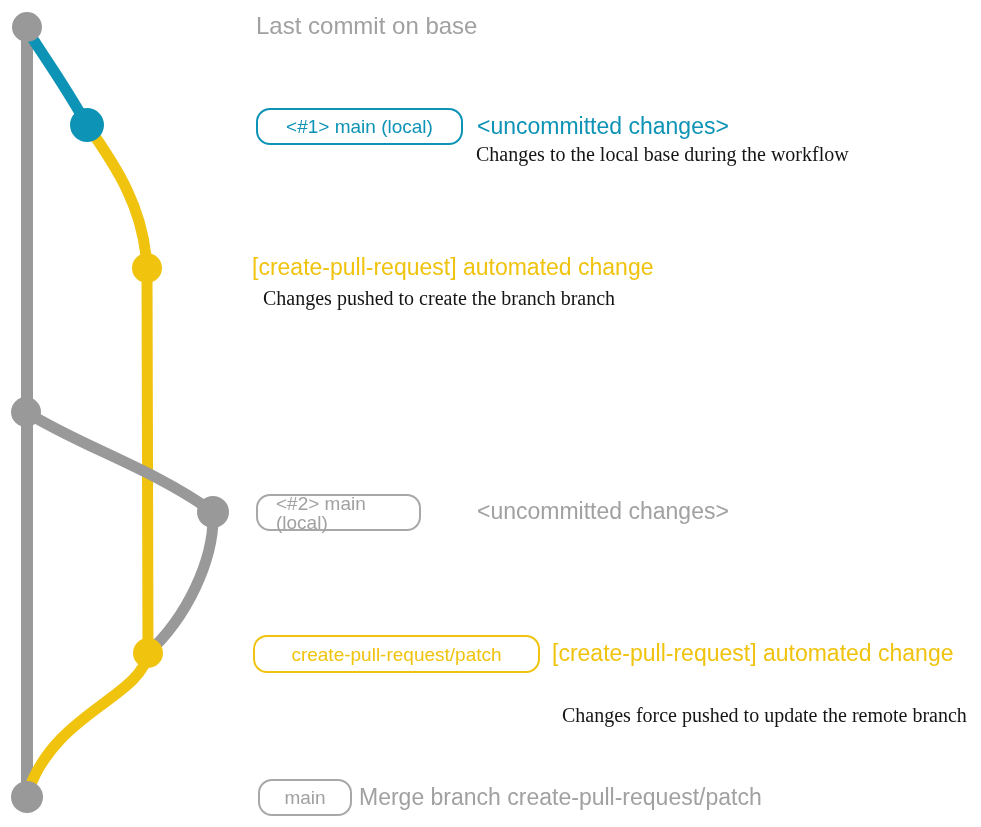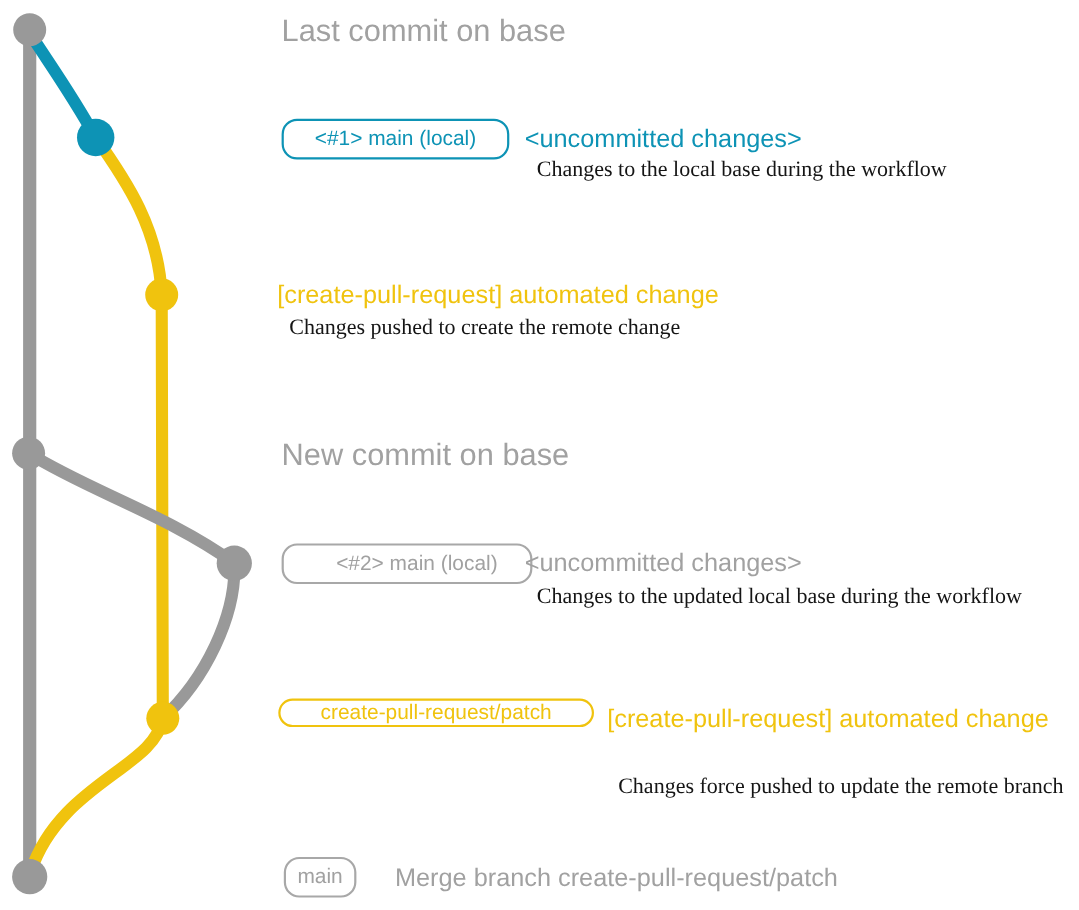--- a/index.html
+++ b/index.html
@@ -9,21 +9,21 @@
     background:#ffffff;
     overflow:hidden;
     font-family:"Liberation Sans", sans-serif;
   }
   #graph-svg{position:absolute;left:0;top:0;}
 
   .abs{position:absolute;white-space:nowrap;line-height:1;}
 
   .heading-gray{
     color:#a1a1a1;
-    font-size:28px;
+    font-size:24px;
   }
   .title-blue{color:#0d93b5;font-size:23px;}
   .title-yellow{color:#f0c30e;font-size:23px;text-align:center;}
   .title-gray{color:#a1a1a1;font-size:23px;}
 
   .desc{
     font-family:"Liberation Serif", serif;
     color:#151515;
     font-size:20px;
   }
@@ -66,37 +66,35 @@
     <circle cx="148" cy="653" r="15" fill="#f0c30e"></circle>
     <circle cx="27" cy="797" r="16" fill="#999999"></circle>
   </svg>
 
   <div class="abs heading-gray" style="left:256px;top:14px;">Last commit on base</div>
 
   <div class="badge badge-blue" style="left:256px;top:108px;width:207px;height:37px;">
     <span>&lt;#1&gt; main (local)</span>
   </div>
   <div class="abs title-blue" style="left:477px;top:115px;">&lt;uncommitted changes&gt;</div>
-  <div class="abs desc" style="left:488px;top:144px;">Changes to the local base during the workflow</div>
+  <div class="abs desc" style="left:476px;top:144px;">Changes to the local base during the workflow</div>
 
   <div class="abs title-yellow" style="left:252px;top:256px;">[create-pull-request] automated change</div>
-  <div class="abs desc" style="left:263px;top:288px;">Changes pushed to create the remote change</div>
+  <div class="abs desc" style="left:263px;top:288px;">Changes pushed to create the branch branch</div>
 
-  <div class="abs heading-gray" style="left:256px;top:400px;">New commit on base</div>
 
-  <div class="badge badge-gray" style="left:256px;top:494px;width:228px;height:37px;padding-left:18px;">
+  <div class="badge badge-gray" style="left:256px;top:494px;width:165px;height:37px;padding-left:18px;">
     <span>&lt;#2&gt; main (local)</span>
   </div>
   <div class="abs title-gray" style="left:477px;top:500px;">&lt;uncommitted changes&gt;</div>
-  <div class="abs desc" style="left:488px;top:532px;">Changes to the updated local base during the workflow</div>
 
-  <div class="badge badge-yellow" style="left:253px;top:635px;width:287px;height:26px;text-align:center;">
+  <div class="badge badge-yellow" style="left:253px;top:635px;width:287px;height:38px;text-align:center;">
     <span>create-pull-request/patch</span>
   </div>
   <div class="abs title-yellow" style="left:552px;top:642px;">[create-pull-request] automated change</div>
   <div class="abs desc" style="left:562px;top:705px;text-align:center;">Changes force pushed to update the remote branch</div>
 
-  <div class="badge badge-gray" style="left:258px;top:779px;width:66px;height:37px;">
+  <div class="badge badge-gray" style="left:258px;top:779px;width:94px;height:37px;">
     <span>main</span>
   </div>
   <div class="abs title-gray" style="left:344px;top:786px;margin-left:15px;">Merge branch create-pull-request/patch</div>
 
 </div>
 
 </body></html>

